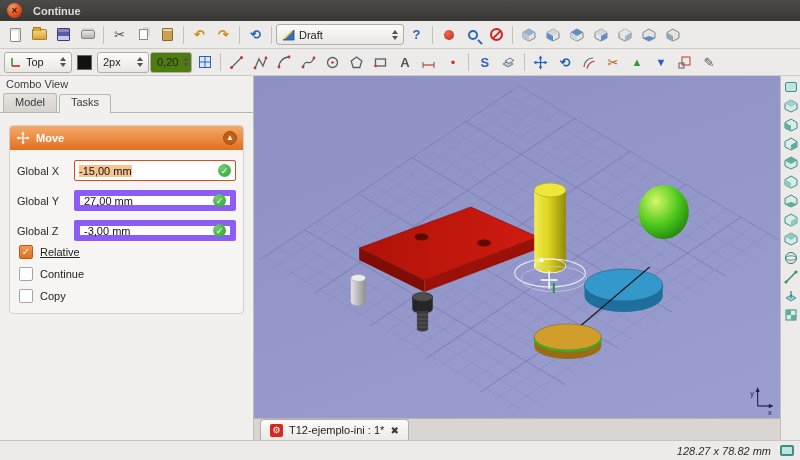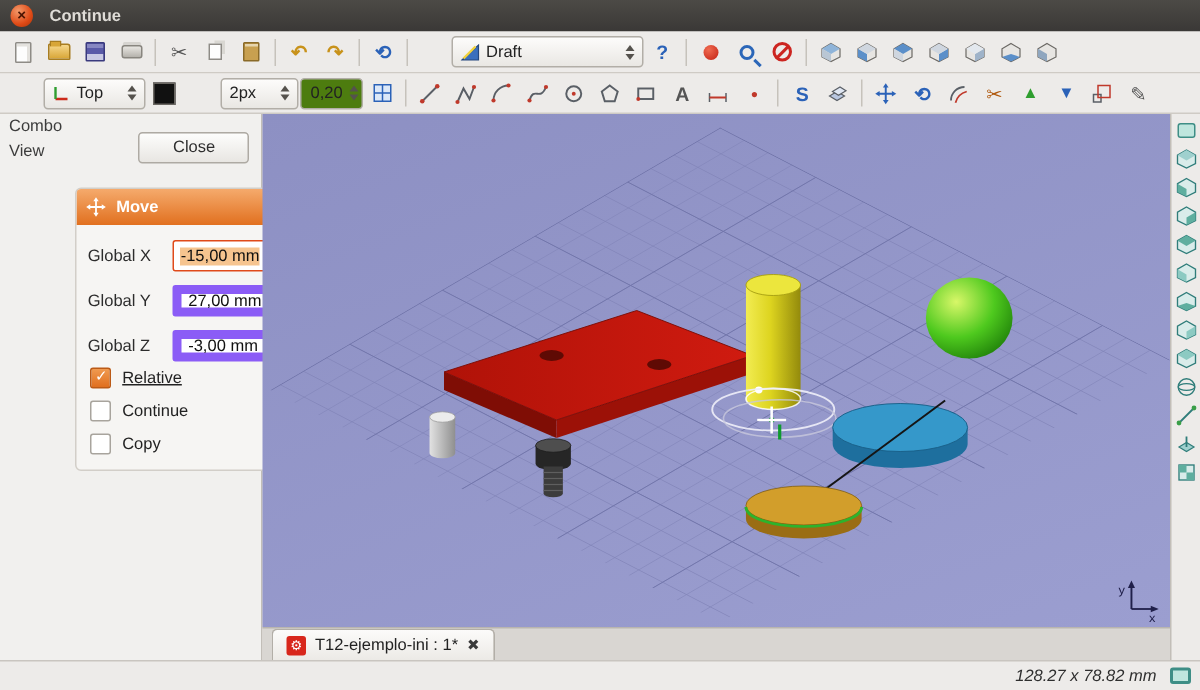--- a/index.html
+++ b/index.html
@@ -19,21 +19,21 @@
   .tbi{width:23px;height:22px;display:flex;align-items:center;justify-content:center;border-radius:3px;flex:none;}
   .sep{width:1px;height:18px;background:#c6c2bb;margin:0 3px;flex:none;}
   .g{font-size:13px;line-height:1;}
   .gold{color:#c8921a;font-weight:bold;}
   .blue{color:#2b62b8;font-weight:bold;}
   .green{color:#2f9e2f;}
   .bluedn{color:#2b62b8;}
   .gray{color:#555;}
   .small{font-size:11px;}
 
-  .combo{display:flex;align-items:center;gap:4px;background:linear-gradient(#fdfcfb,#e9e7e3);border:1px solid #b2aea7;border-radius:3px;height:21px;padding:0 5px;flex:none;margin-left:25px;}
+  .combo{display:flex;align-items:center;gap:4px;background:linear-gradient(#fdfcfb,#e9e7e3);border:1px solid #b2aea7;border-radius:3px;height:21px;padding:0 5px;flex:none;}
   .arrows{display:flex;flex-direction:column;gap:2px;margin-left:3px;}
   .arr-up{width:0;height:0;border-left:3px solid transparent;border-right:3px solid transparent;border-bottom:4px solid #55524d;}
   .arr-dn{width:0;height:0;border-left:3px solid transparent;border-right:3px solid transparent;border-top:4px solid #55524d;}
   .spin{display:flex;align-items:center;background:#4d7c0f;border:1px solid #b2aea7;border-radius:3px;height:21px;padding:0 2px 0 6px;gap:4px;flex:none;}
   .spin .arrows{margin-left:1px;}
 
   
   .i-page{width:11px;height:14px;background:#fdfdfd;border:1px solid #8e8b86;border-radius:1px;box-shadow:inset -2px 2px 0 #e4e2de;}
   .i-folder{width:15px;height:11px;background:linear-gradient(#f6d78a,#dcา93c,#d8a637);background:linear-gradient(#f6d78a,#d8a637);border:1px solid #a87d20;border-radius:1px 2px 1px 1px;position:relative;}
   .i-folder::before{content:"";position:absolute;top:-3px;left:0;width:6px;height:3px;background:#d8a637;border:1px solid #a87d20;border-bottom:none;border-radius:1px 1px 0 0;}
@@ -43,21 +43,21 @@
   .i-paste{width:11px;height:13px;background:#c8a050;border:1px solid #8a6a28;border-radius:1px;box-shadow:inset 0 2px 0 #e6d5ae;}
   .i-swatch{width:15px;height:15px;background:#111;border:1px solid #6a6762;}
   .i-zoom{width:10px;height:10px;border:2px solid #2b66b8;border-radius:50%;position:relative;}
   .i-zoom::after{content:"";position:absolute;width:6px;height:2px;background:#2b66b8;transform:rotate(45deg);left:7px;top:9px;}
   .i-stop{width:13px;height:13px;border:2px solid #cc2520;border-radius:50%;position:relative;}
   .i-stop::after{content:"";position:absolute;left:-1px;top:3.5px;width:11px;height:2px;background:#cc2520;transform:rotate(-45deg);}
   .i-dot{width:10px;height:10px;border-radius:50%;background:radial-gradient(circle at 35% 30%,#f06a50,#c22012);}
 
   
   .main{flex:1;display:flex;min-height:0;}
-  .combo-view{width:175px;background:#f1f0ee;border-right:1px solid #c2beb8;display:flex;flex:none;}
+  .combo-view{width:254px;background:#f1f0ee;border-right:1px solid #c2beb8;display:flex;flex-direction:column;flex:none;}
   .cv-title{height:17px;line-height:17px;padding-left:6px;color:#3c3c3c;}
   .cv-tabs{display:flex;padding-left:3px;height:20px;border-bottom:1px solid #b9b5ae;}
   .cv-tab{padding:2px 11px 0;border:1px solid #b9b5ae;border-bottom:none;border-radius:3px 3px 0 0;background:linear-gradient(#e6e3df,#d6d3ce);margin-right:2px;color:#3a3a3a;}
   .cv-tab.active{background:#f1f0ee;position:relative;top:1px;padding-top:1px;}
   .cv-body{flex:1;padding:12px 9px 0;}
   .close-btn{display:block;margin:0 auto 16px;width:74px;height:21px;background:linear-gradient(#fdfdfc,#e8e6e2);border:1px solid #aeaaa3;border-radius:3px;font-size:11px;color:#2e2e2e;text-align:center;line-height:19px;}
   .task-panel{border:1px solid #d2cec8;border-radius:4px;background:#f6f5f3;overflow:hidden;}
   .task-header{height:24px;display:flex;align-items:center;gap:6px;padding:0 6px;background:linear-gradient(#f5aa6c,#e1701f);color:#fff;font-weight:bold;}
   .task-collapse{margin-left:auto;width:14px;height:14px;border-radius:50%;background:#c35c14;border:1px solid #a54c0e;color:#fff;display:flex;align-items:center;justify-content:center;font-size:8px;line-height:1;}
   .task-body{padding:10px 7px 8px;}
@@ -360,22 +360,25 @@
       </div>
     <div class="tbi">
         <span class="g gray">✎</span>
       </div>
   </div>
 
   <div class="main">
 
     <div class="combo-view">
       <div class="cv-title">Combo View</div>
+      <div class="cv-tabs">
+        <div class="cv-tab">Model</div>
+        <div class="cv-tab active">Tasks</div>
+      </div>
       <div class="cv-body">
-        <div class="close-btn">Close</div>
 
         <div class="task-panel">
           <div class="task-header">
             <svg width="14" height="14" viewBox="0 0 15 15">
                 <line x1="7.5" y1="2" x2="7.5" y2="13" stroke="#fff" stroke-width="1.3"></line>
                 <line x1="2" y1="7.5" x2="13" y2="7.5" stroke="#fff" stroke-width="1.3"></line>
                 <polygon points="7.5,0.5 5.6,3.4 9.4,3.4" fill="#fff"></polygon>
                 <polygon points="7.5,14.5 5.6,11.6 9.4,11.6" fill="#fff"></polygon>
                 <polygon points="0.5,7.5 3.4,5.6 3.4,9.4" fill="#fff"></polygon>
                 <polygon points="14.5,7.5 11.6,5.6 11.6,9.4" fill="#fff"></polygon>

